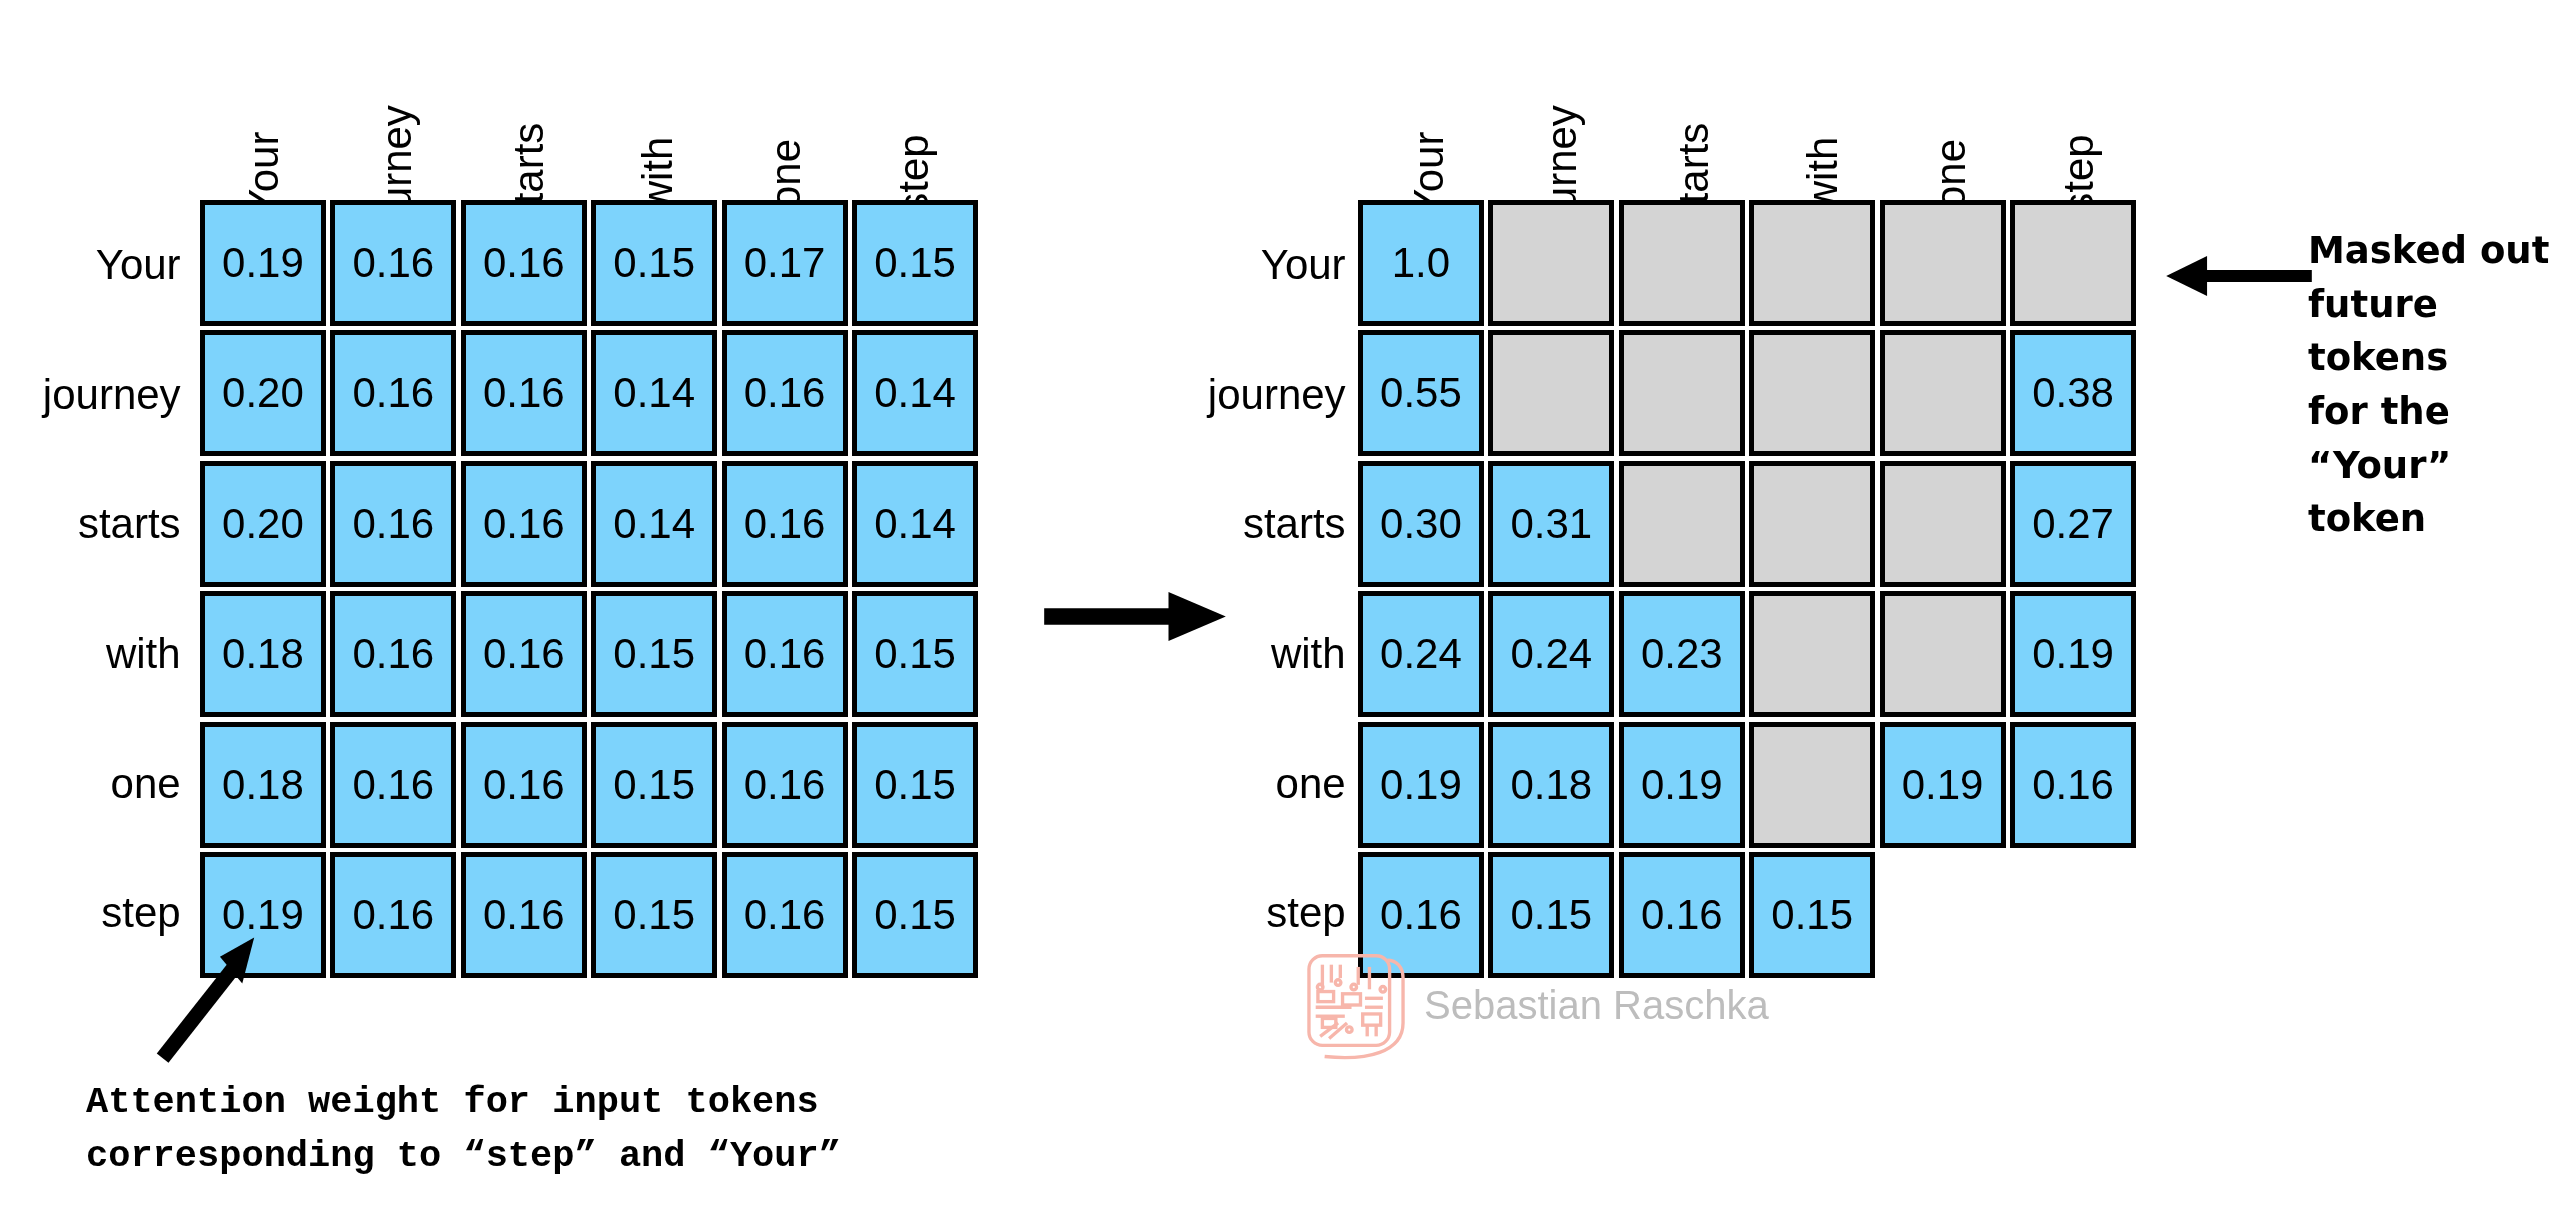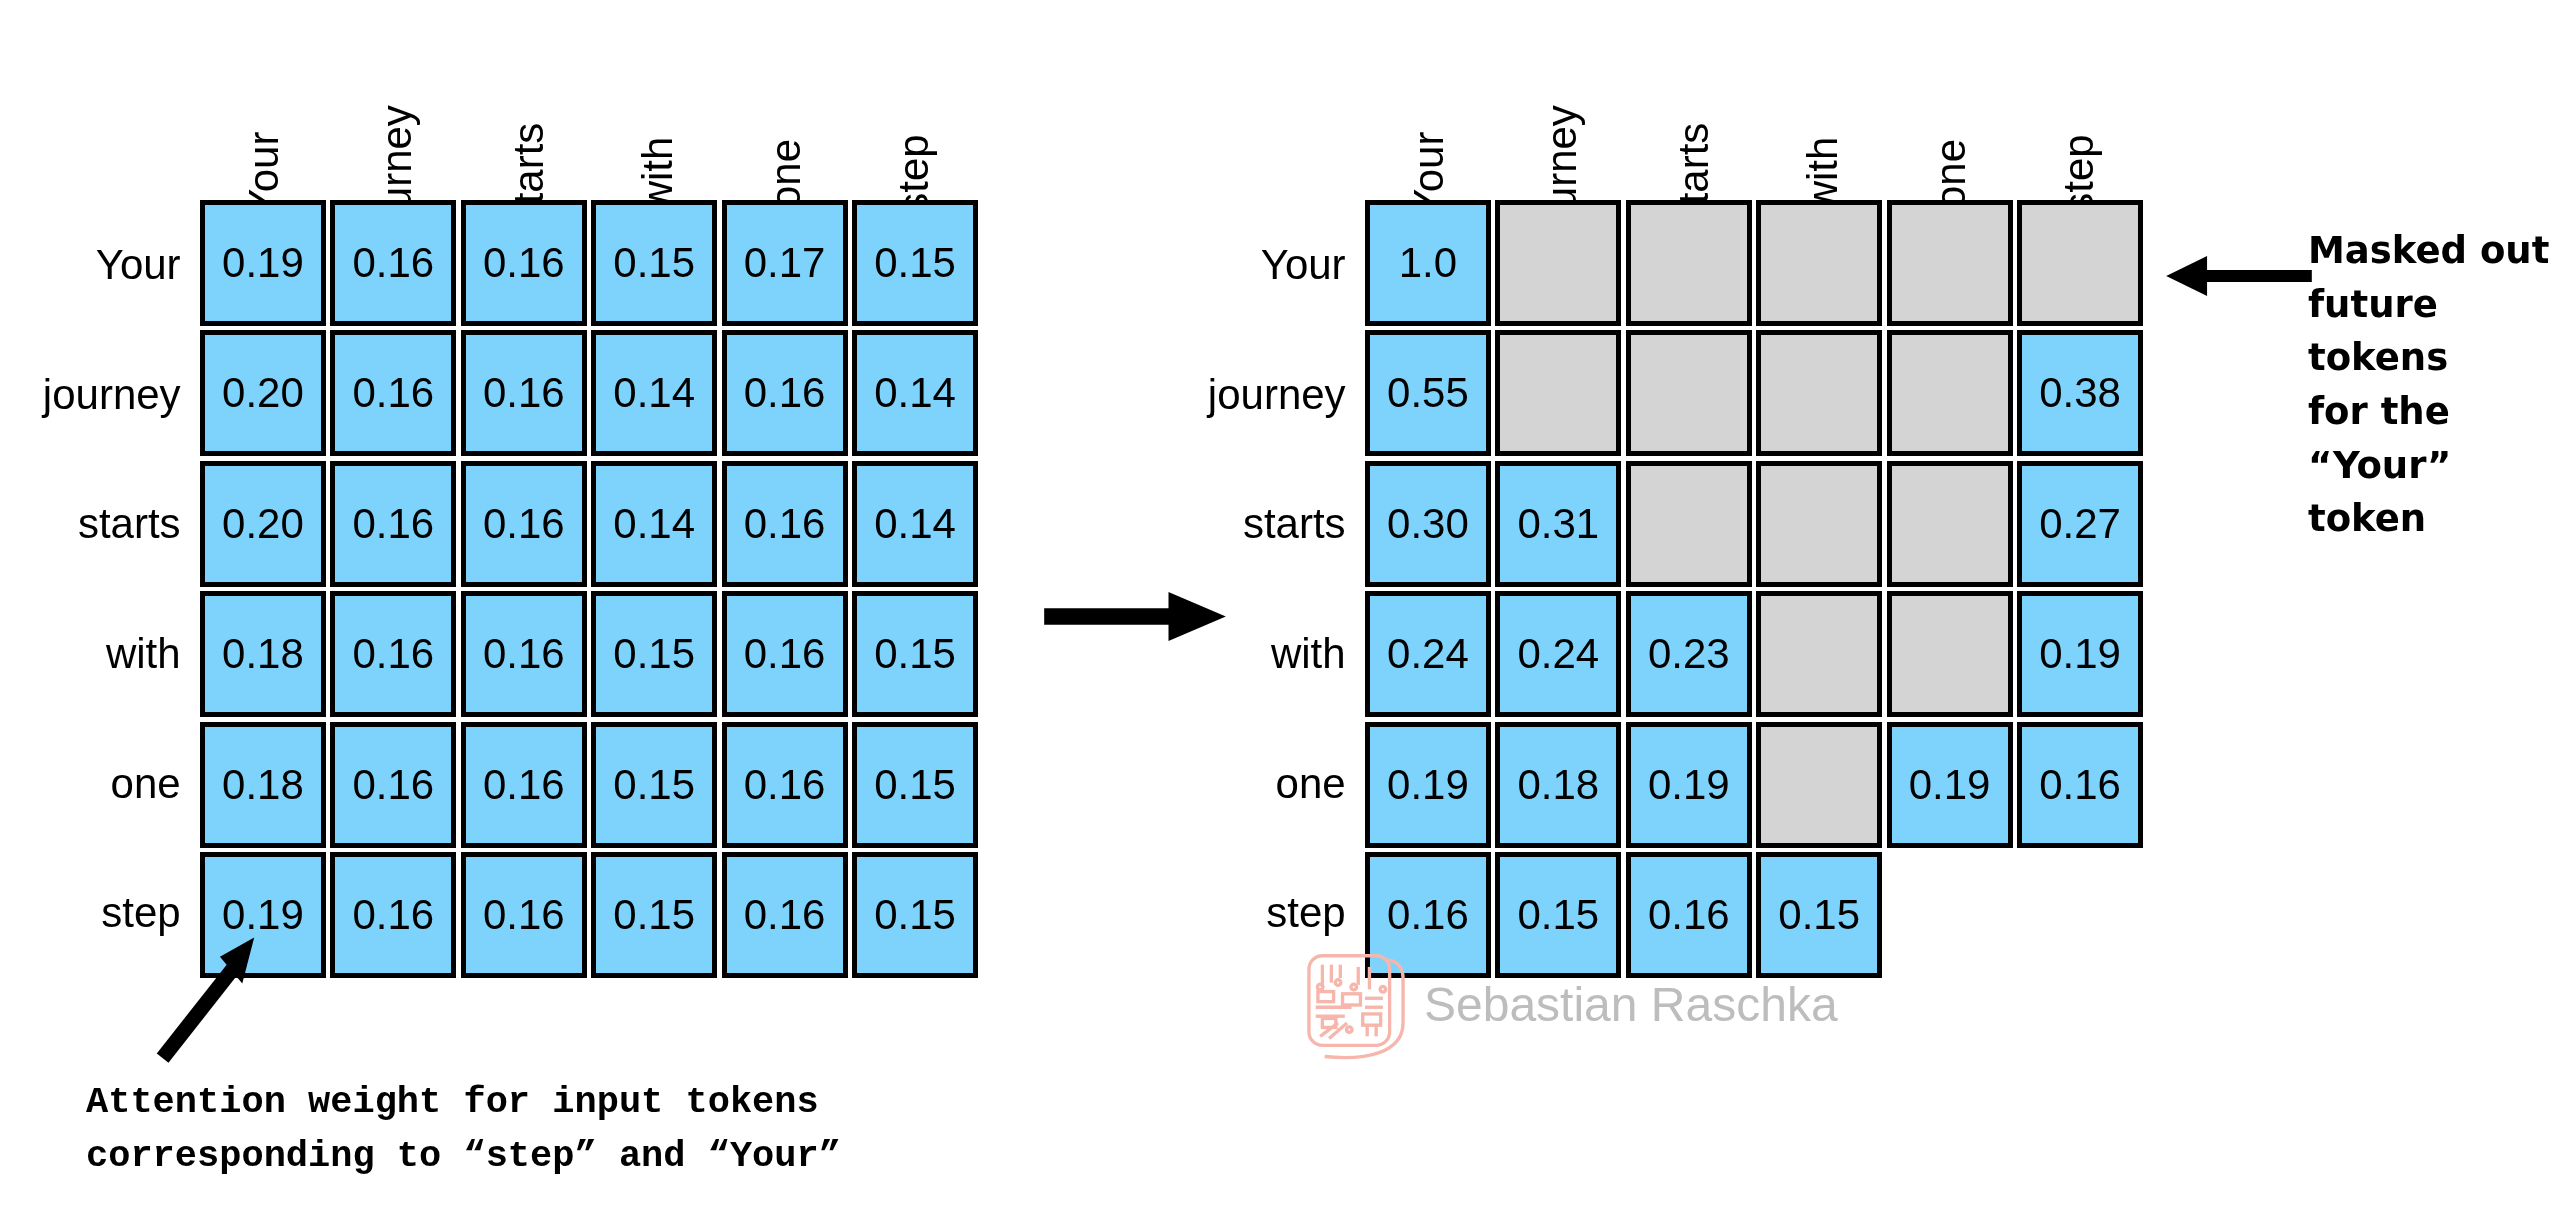--- a/index.html
+++ b/index.html
@@ -104,21 +104,21 @@
   
   .watermark {
     position: absolute;
     display: flex;
     align-items: center;
     gap: 12px;
     opacity: 1;
     pointer-events: none;
   }
   .watermark-text {
-    font-size: 48px;
+    font-size: 40px;
     color: #bdbdbd;
     font-family: "Liberation Sans", sans-serif;
     line-height: 1;
   }
   .wm-logo { display: block; }
 </style>
 </head>
 <body>
 
 <div class="stage">
@@ -227,21 +227,21 @@
 
     <div class="row-labels" style="left:0px; top:200px; width:200px; height:778px;">
         <div class="row-label" style="flex: 1 1 0px;">Your</div>
         <div class="row-label" style="flex: 1 1 0px;">journey</div>
         <div class="row-label" style="flex: 1 1 0px;">starts</div>
         <div class="row-label" style="flex: 1 1 0px;">with</div>
         <div class="row-label" style="flex: 1 1 0px;">one</div>
         <div class="row-label" style="flex: 1 1 0px;">step</div>
       </div>
 
-    <div class="grid" style="left:200px; top:200px; width:778px; height:778px;
+    <div class="grid" style="left:193px; top:200px; width:778px; height:778px;
                 grid-template-columns:repeat(6, 1fr); grid-template-rows:repeat(6, 1fr);
                 gap:4.5px;">
         <div class="cell filled">1.0</div>
         <div class="cell masked"></div>
         <div class="cell masked"></div>
         <div class="cell masked"></div>
         <div class="cell masked"></div>
         <div class="cell masked"></div>
         <div class="cell filled">0.55</div>
         <div class="cell masked"></div>

